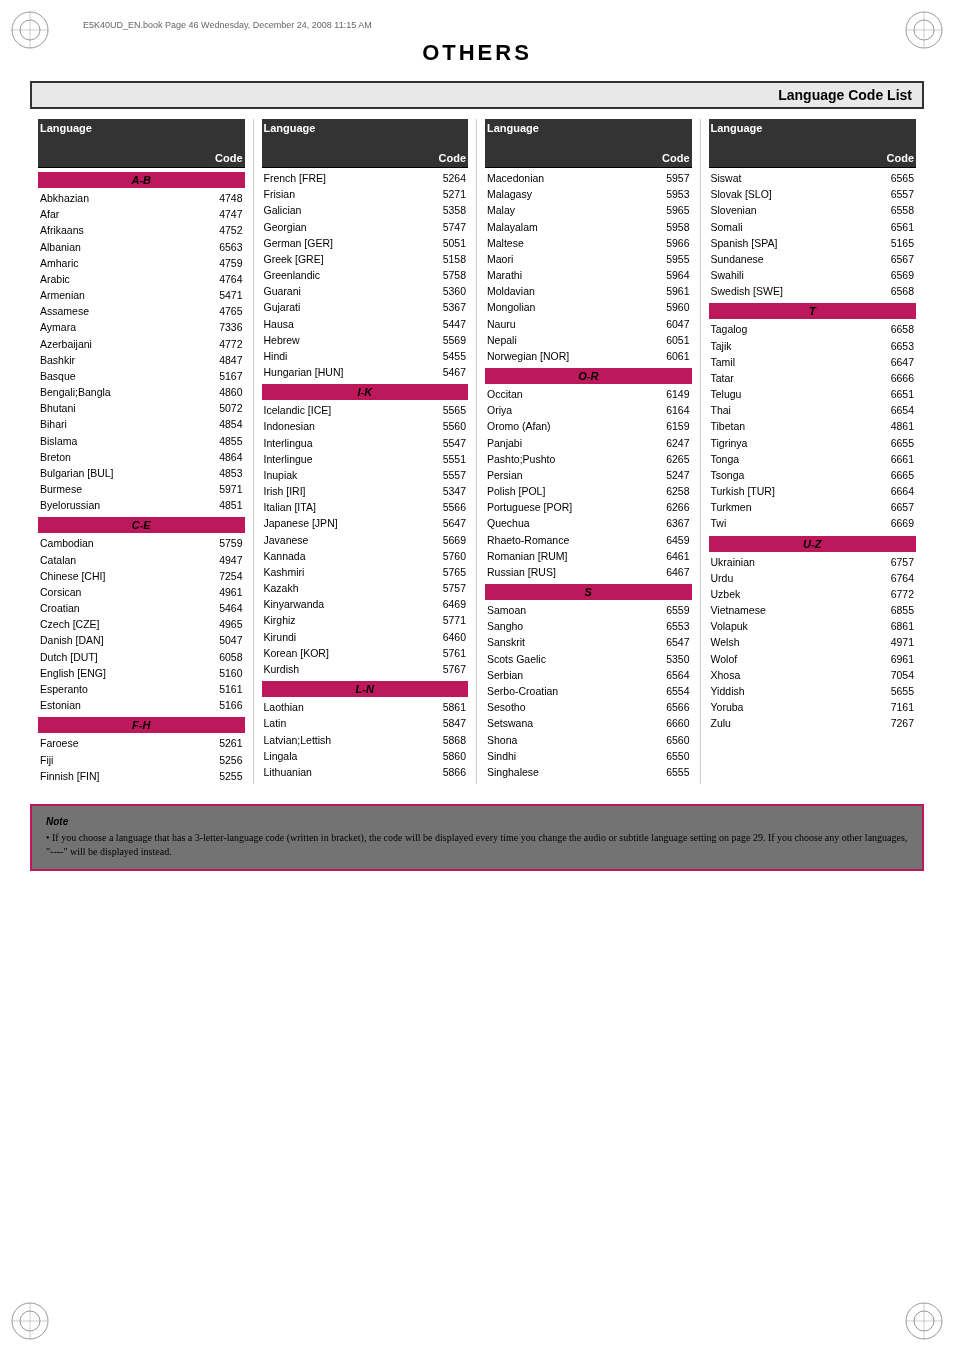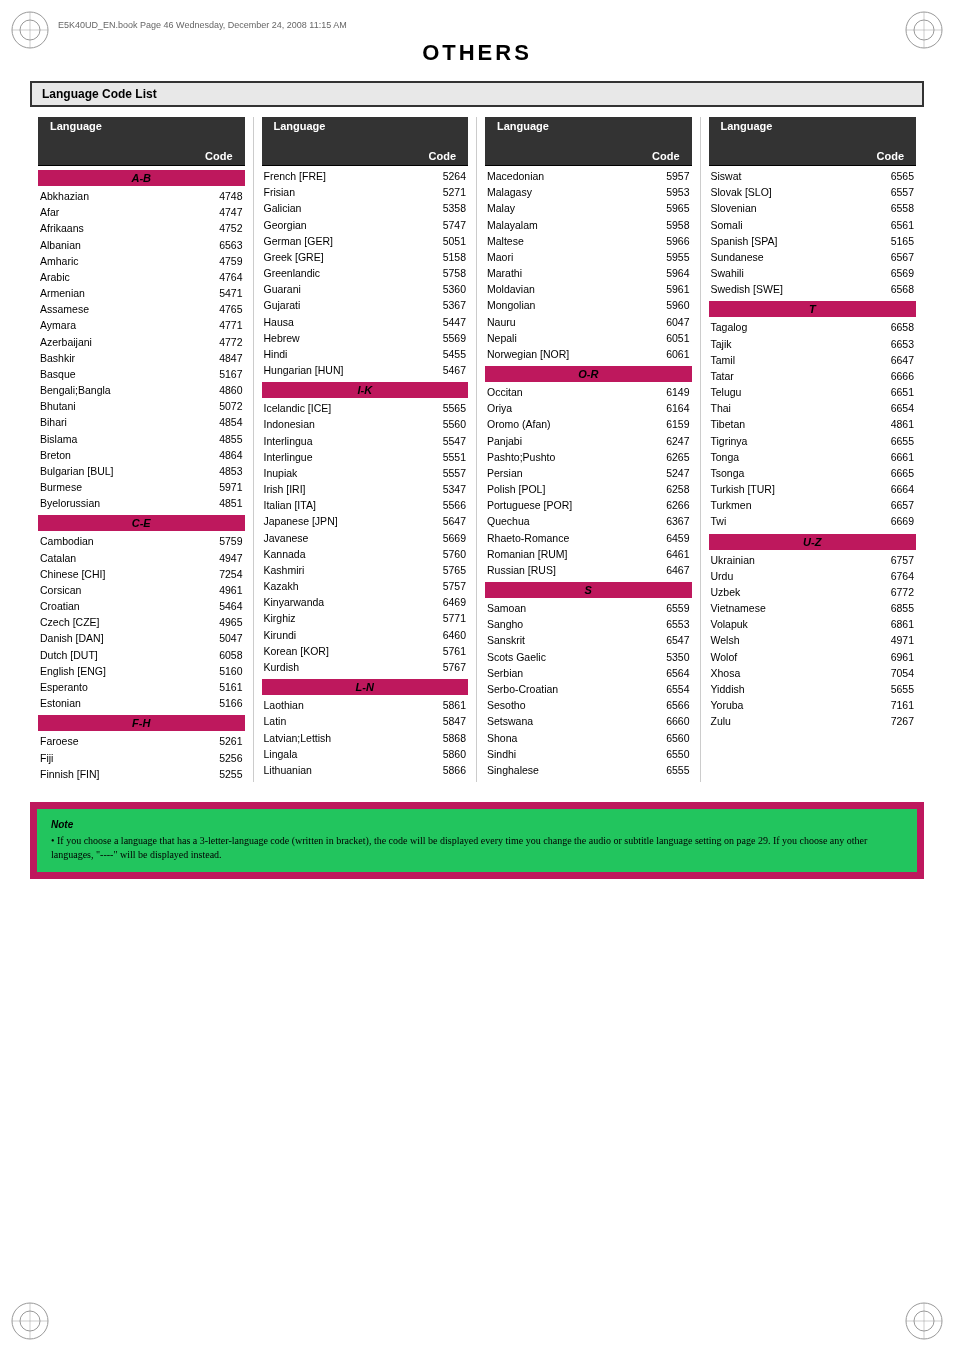--- a/index.html
+++ b/index.html
@@ -33,40 +33,41 @@
     
     .page-header {
       text-align: center;
       margin-bottom: 8px;
     }
     .file-info {
       font-size: 9px;
       color: #666;
       text-align: left;
       margin-bottom: 4px;
-      padding-left: 28px;
+      padding-left: 53px;
     }
     .page-title {
       font-size: 22px;
       font-weight: bold;
       letter-spacing: 3px;
       text-align: center;
       margin: 10px 0 15px 0;
     }
 
     
     .section-box {
       border: 2px solid #333;
       background: #e8e8e8;
       padding: 4px 10px;
-      font-size: 12px;
+      font-size: 14px;
       font-weight: bold;
       margin-bottom: 10px;
       display: inline-block;
       width: 100%;
+      text-align: right;
     }
 
     
     .table-grid {
       display: grid;
       grid-template-columns: 1fr 1fr 1fr 1fr;
       gap: 0;
       width: 100%;
     }
 
@@ -79,21 +80,21 @@
     }
 
     
     .col-header {
       display: flex;
       border-bottom: 1px solid #000;
       background: #333;
       color: #fff;
       font-weight: bold;
       font-size: 11px;
-      padding: 3px 12px;
+      padding: 3px 2px;
       margin-bottom: 2px;
     }
     .col-header .lang-h { flex: 1; }
     .col-header .code-h { width: 40px; text-align: right; margin-top: 30px; }
 
     
     .section-heading {
       text-align: center;
       font-weight: bold;
       font-size: 11px;
@@ -126,22 +127,22 @@
       font-size: 14px;
       font-weight: bold;
     }
     .page-lang {
       font-size: 14px;
       font-weight: bold;
     }
 
     
     .note-box {
-      background: #22c55e;
-      border: 7px solid #be185d;
+      background: #737373;
+      border: 2px solid #be185d;
       padding: 10px 14px;
       margin-top: 20px;
       font-size: 10px;
     }
     .note-title {
       font-style: italic;
       font-weight: bold;
       margin-bottom: 4px;
     }
     .note-content {
@@ -234,21 +235,21 @@
         <div class="lang-row">
           <span class="lang-name">Armenian</span>
           <span class="lang-code">5471</span>
         </div>
         <div class="lang-row">
           <span class="lang-name">Assamese</span>
           <span class="lang-code">4765</span>
         </div>
         <div class="lang-row">
           <span class="lang-name">Aymara</span>
-          <span class="lang-code">4771</span>
+          <span class="lang-code">7336</span>
         </div>
         <div class="lang-row">
           <span class="lang-name">Azerbaijani</span>
           <span class="lang-code">4772</span>
         </div>
         <div class="lang-row">
           <span class="lang-name">Bashkir</span>
           <span class="lang-code">4847</span>
         </div>
         <div class="lang-row">

